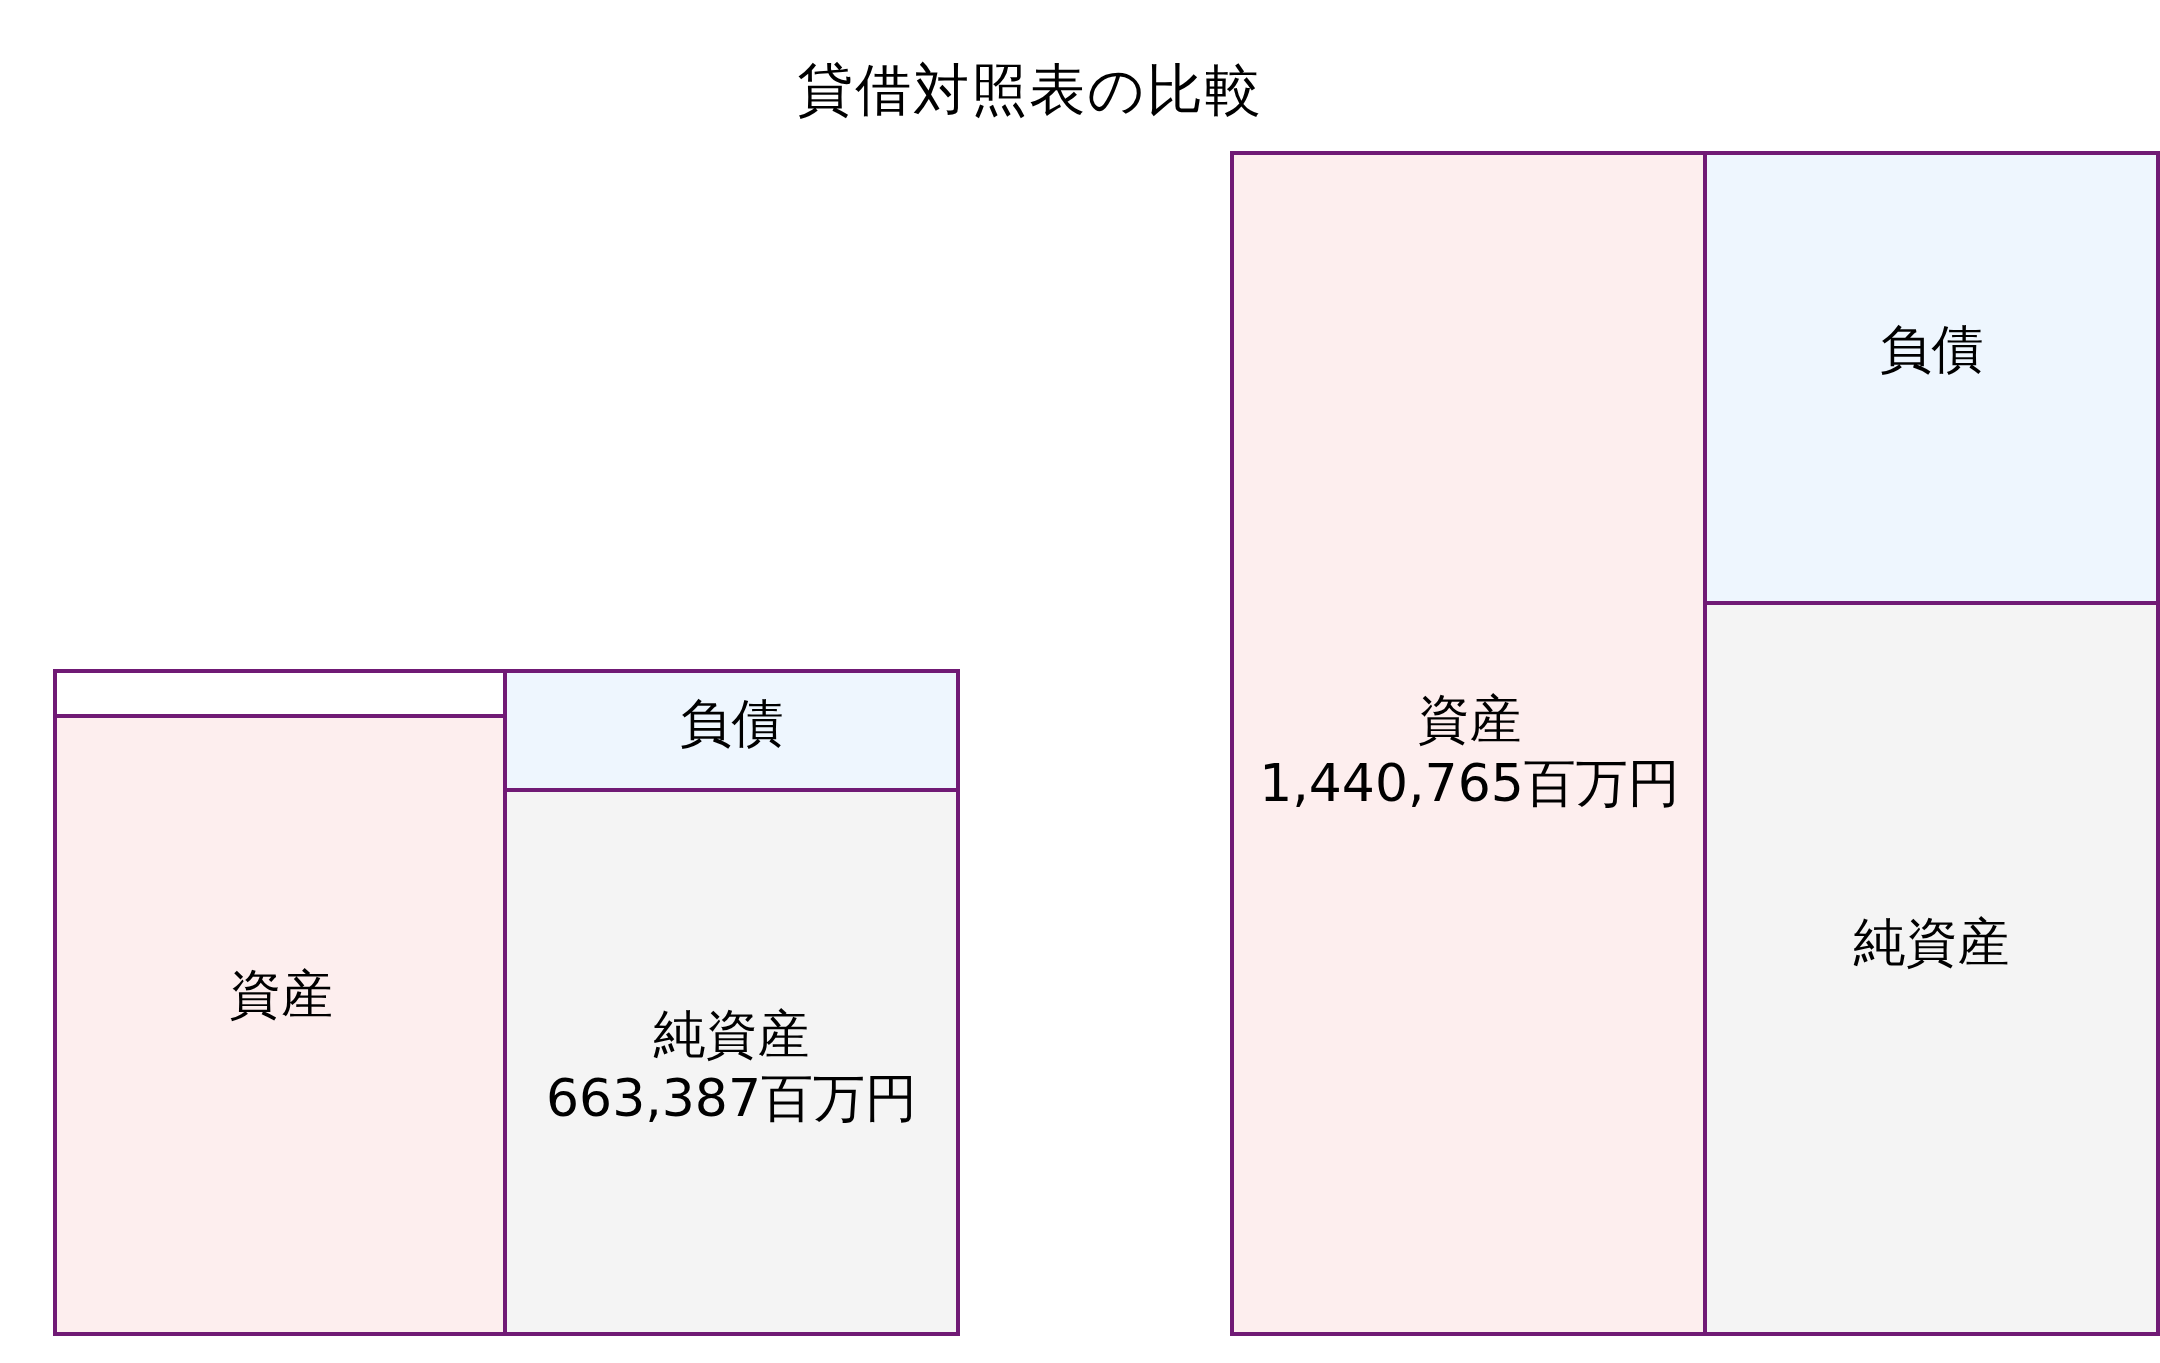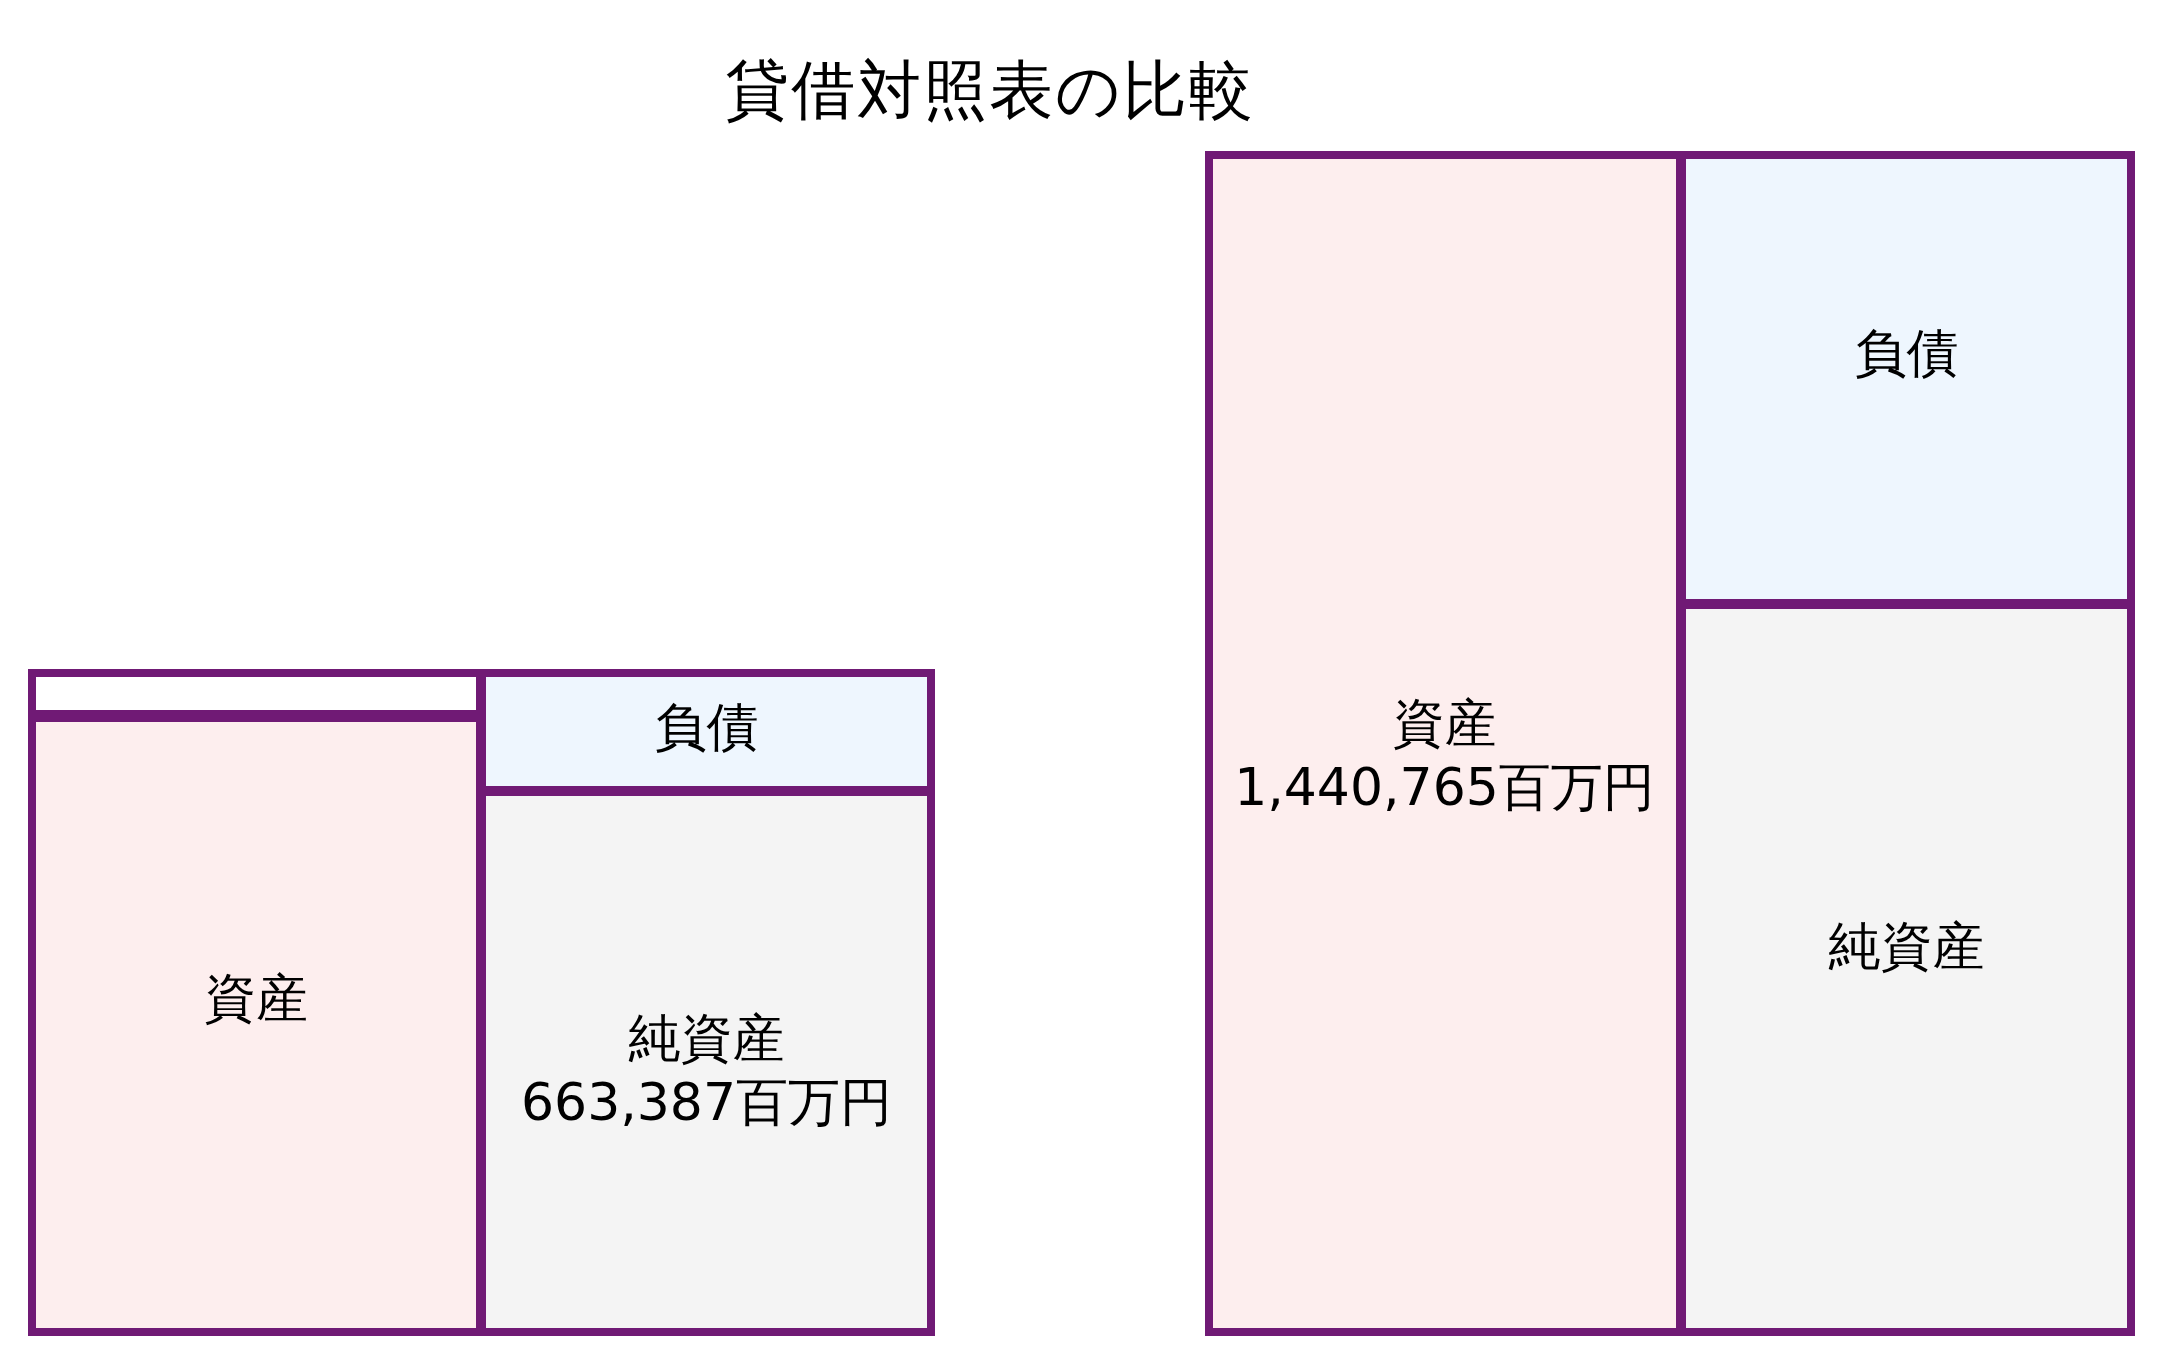--- a/index.html
+++ b/index.html
@@ -2,25 +2,26 @@
 <html><head>
 <meta charset="utf-8">
 <style>
   html, body { margin: 0; padding: 0; background: #ffffff; }
   body {
     width: 2160px; height: 1363px; position: relative; overflow: hidden;
     font-family: "DejaVu Sans", "Liberation Sans", sans-serif; color: #000;
   }
   .title {
     position: absolute; left: 0; width: 1980px; top: 42px;
-    text-align: center; font-size: 64px; line-height: 96px; letter-spacing: 2px;
+    text-align: center; font-size: 56px; line-height: 96px; letter-spacing: 2px; padding-left: 40px;
   }
   .block {
-    position: absolute; box-sizing: border-box; border: 8px solid #701a75;
+    position: absolute; box-sizing: border-box; border: 4px solid #701a75;
     overflow: visible;
+    margin-left: 25px;
   }
   .txt {
     position: absolute; left: 0; right: 0; text-align: center;
     font-size: 52px; line-height: 64px; white-space: nowrap;
   }
   .label { display: block; }
   .value { display: block; }
 </style>
 </head>
 <body>

